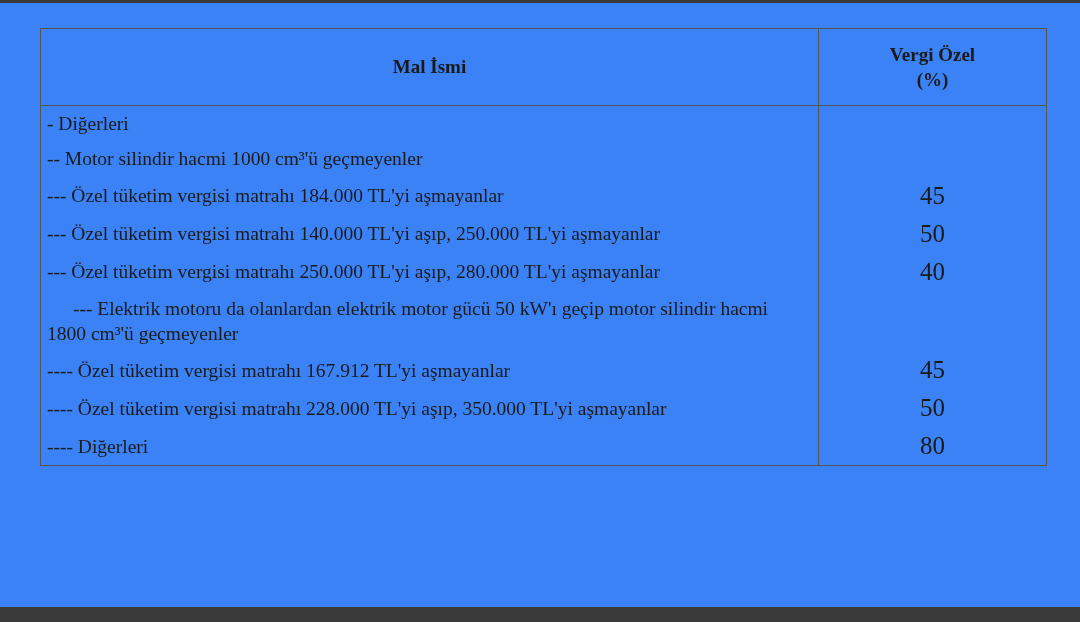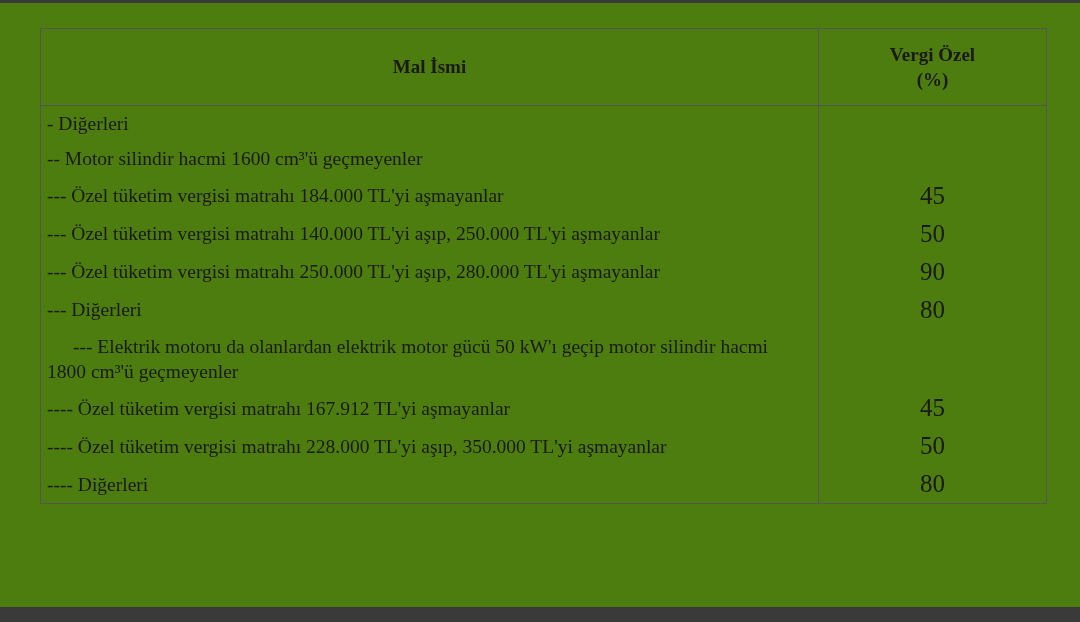--- a/index.html
+++ b/index.html
@@ -10,21 +10,21 @@
     height: 622px;
     background: #ffffff;
     font-family: "Liberation Serif", "DejaVu Serif", serif;
     overflow: hidden;
   }
 
   .page {
     position: relative;
     width: 1080px;
     height: 622px;
-    background: #4d7c0f;
+    background: #3b82f6;
   }
 
   
   .top-rule {
     position: absolute;
     top: 0;
     left: 0;
     width: 1080px;
     height: 3px;
     background: #3a3a3a;
@@ -132,38 +132,34 @@
           </th>
         </tr>
       </thead>
       <tbody id="table-body">
 
       <tr>
             <td class="name lvl-1">- Diğerleri</td>
             <td class="rate"></td>
           </tr>
           <tr>
-            <td class="name lvl-2">-- Motor silindir hacmi 1600 cm³'ü geçmeyenler</td>
+            <td class="name lvl-2">-- Motor silindir hacmi 1000 cm³'ü geçmeyenler</td>
             <td class="rate"></td>
           </tr>
           <tr>
             <td class="name lvl-3">--- Özel tüketim vergisi matrahı 184.000 TL'yi aşmayanlar</td>
             <td class="rate">45</td>
           </tr>
           <tr>
             <td class="name lvl-3">--- Özel tüketim vergisi matrahı 140.000 TL'yi aşıp, 250.000 TL'yi aşmayanlar</td>
             <td class="rate">50</td>
           </tr>
           <tr>
             <td class="name lvl-3">--- Özel tüketim vergisi matrahı 250.000 TL'yi aşıp, 280.000 TL'yi aşmayanlar</td>
-            <td class="rate">90</td>
-          </tr>
-          <tr>
-            <td class="name lvl-3">--- Diğerleri</td>
-            <td class="rate">80</td>
+            <td class="rate">40</td>
           </tr>
           <tr>
             <td class="name wrap-row">--- Elektrik motoru da olanlardan elektrik motor gücü 50 kW'ı geçip motor silindir hacmi 1800 cm³'ü geçmeyenler</td>
             <td class="rate"></td>
           </tr>
           <tr>
             <td class="name lvl-4">---- Özel tüketim vergisi matrahı 167.912 TL'yi aşmayanlar</td>
             <td class="rate">45</td>
           </tr>
           <tr>

